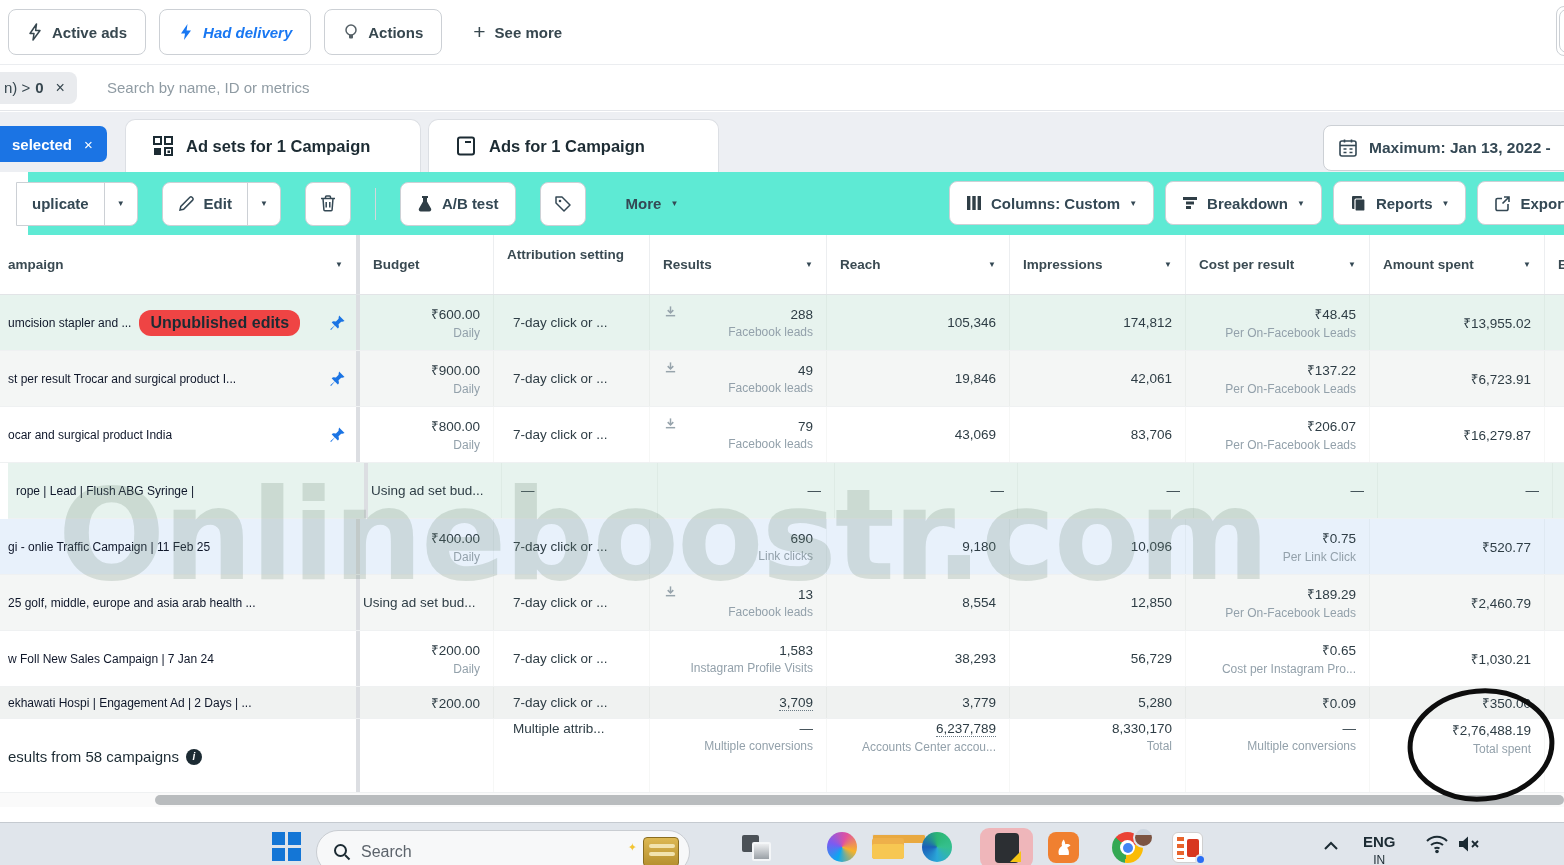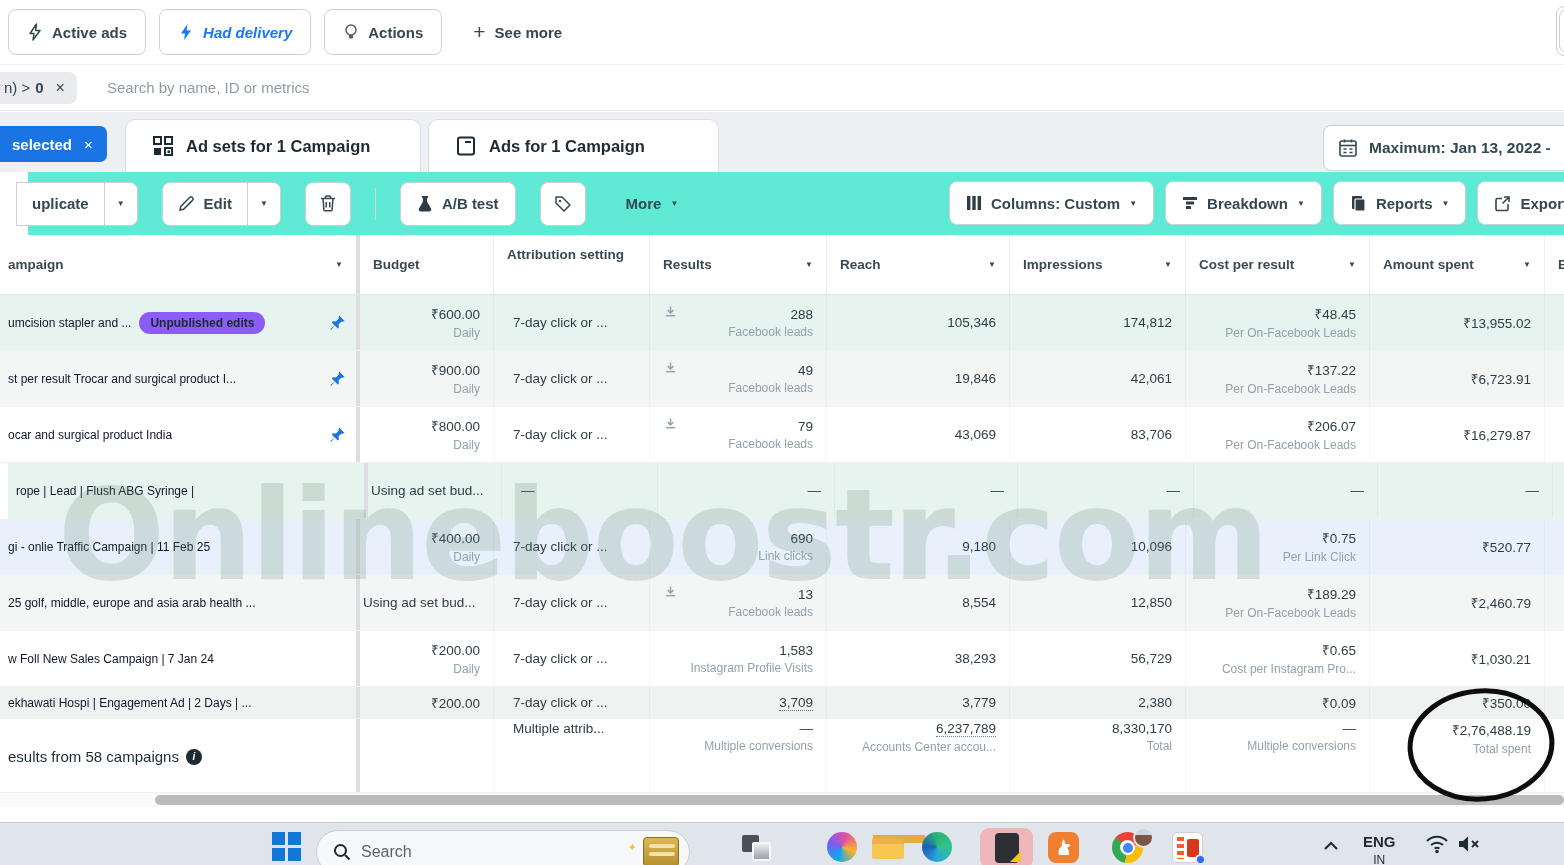--- a/index.html
+++ b/index.html
@@ -81,21 +81,21 @@
        padding:0 13px; border-right:1px solid rgba(20,40,30,0.04); overflow:hidden; }
   .c.camp { flex-direction:row; align-items:center; justify-content:flex-start; gap:8px;
             padding:0 10px 0 8px; border-right:4px solid #dcdee2; }
   .c.attr { align-items:flex-start; padding-left:19px; }
   .c.left { align-items:flex-start; padding-left:3px; }
   .c.res { position:relative; }
   .v { font-size:13.5px; color:#2e3d45; white-space:nowrap; }
   .s { font-size:12px; color:#93a1ab; margin-top:3px; white-space:nowrap; }
   .dotted { border-bottom:1px dotted #6b7b85; }
   .cname { color:#0f172a; font-size:12px; white-space:nowrap; overflow:hidden; text-overflow:ellipsis; cursor:pointer; }
-  .badge { background:#8b5cf6; color:#1c2b33; font-weight:700; font-size:12px; padding:4px 11px;
+  .badge { background:#ef4444; color:#1c2b33; font-weight:700; font-size:16px; padding:4px 11px;
            border-radius:12px; white-space:nowrap; flex:0 0 auto; }
   .pin { margin-left:auto; flex:0 0 auto; display:inline-flex; cursor:pointer; }
   .dl { position:absolute; left:14px; top:9px; }
   .tr.sumrow .c { justify-content:flex-start; padding-top:2px; }
   .sumlabel { display:flex; align-items:center; gap:7px; font-size:15px; color:#1c2b33; white-space:nowrap; }
   .infoicon { display:inline-flex; align-items:center; justify-content:center; width:16px; height:16px;
               border-radius:50%; background:#1c2b33; color:#fff; font-size:10px; font-weight:700; font-style:italic; }
 
   
   .watermark { position:absolute; left:58px; top:462px; font-size:126px; font-weight:800;
@@ -658,21 +658,21 @@
     <div class="c attr">
         <span class="v">7-day click or ...</span>
       </div>
     <div class="c res">
         <span class="v dotted">3,709</span>
       </div>
     <div class="c">
         <span class="v">3,779</span>
       </div>
     <div class="c">
-        <span class="v">2,380</span>
+        <span class="v">5,280</span>
       </div>
     <div class="c">
         <span class="v">₹0.09</span>
       </div>
     <div class="c">
         <span class="v">₹350.00</span>
       </div>
     <div class="c"></div>
   </div>
 

